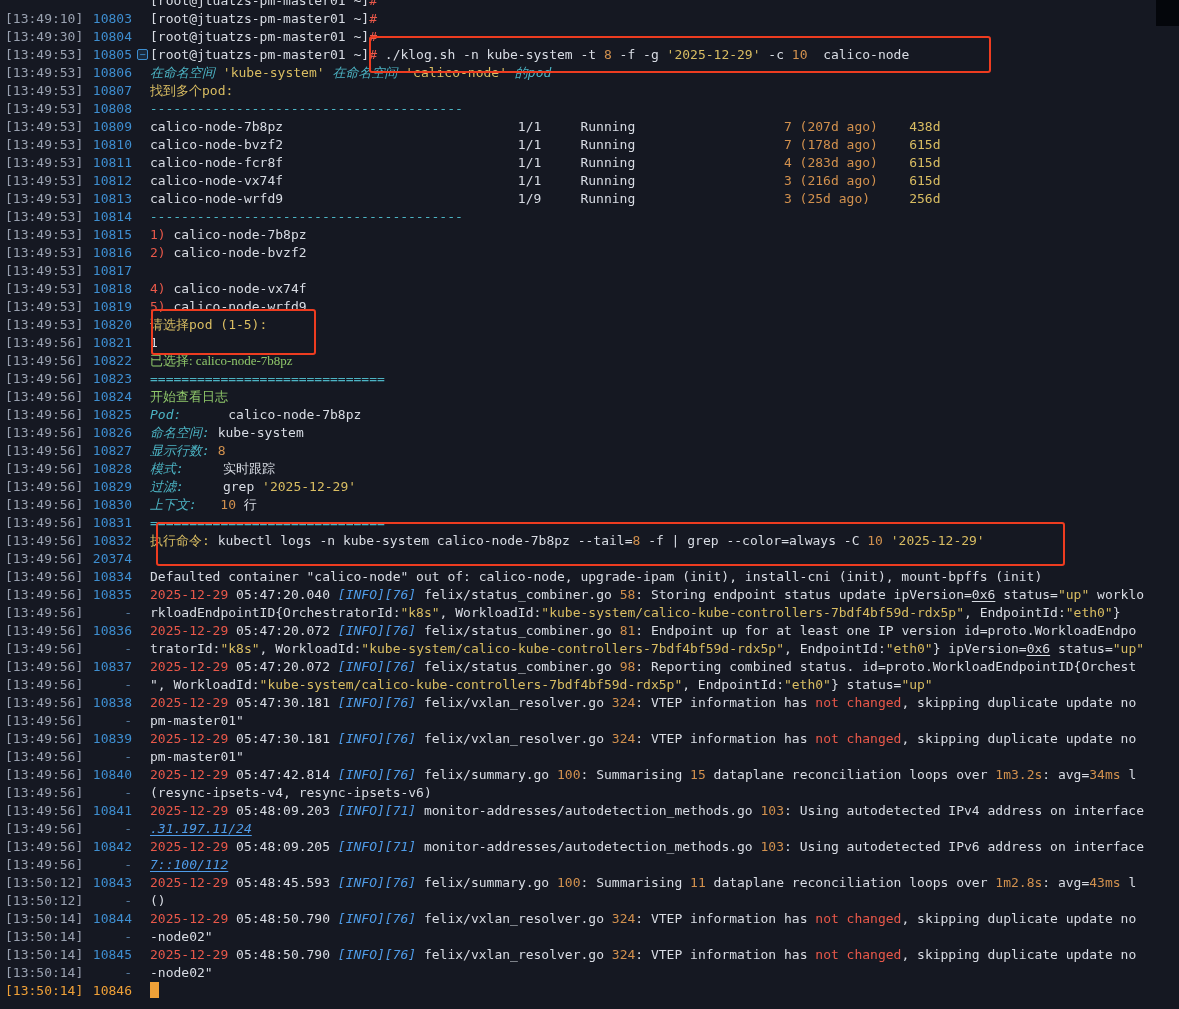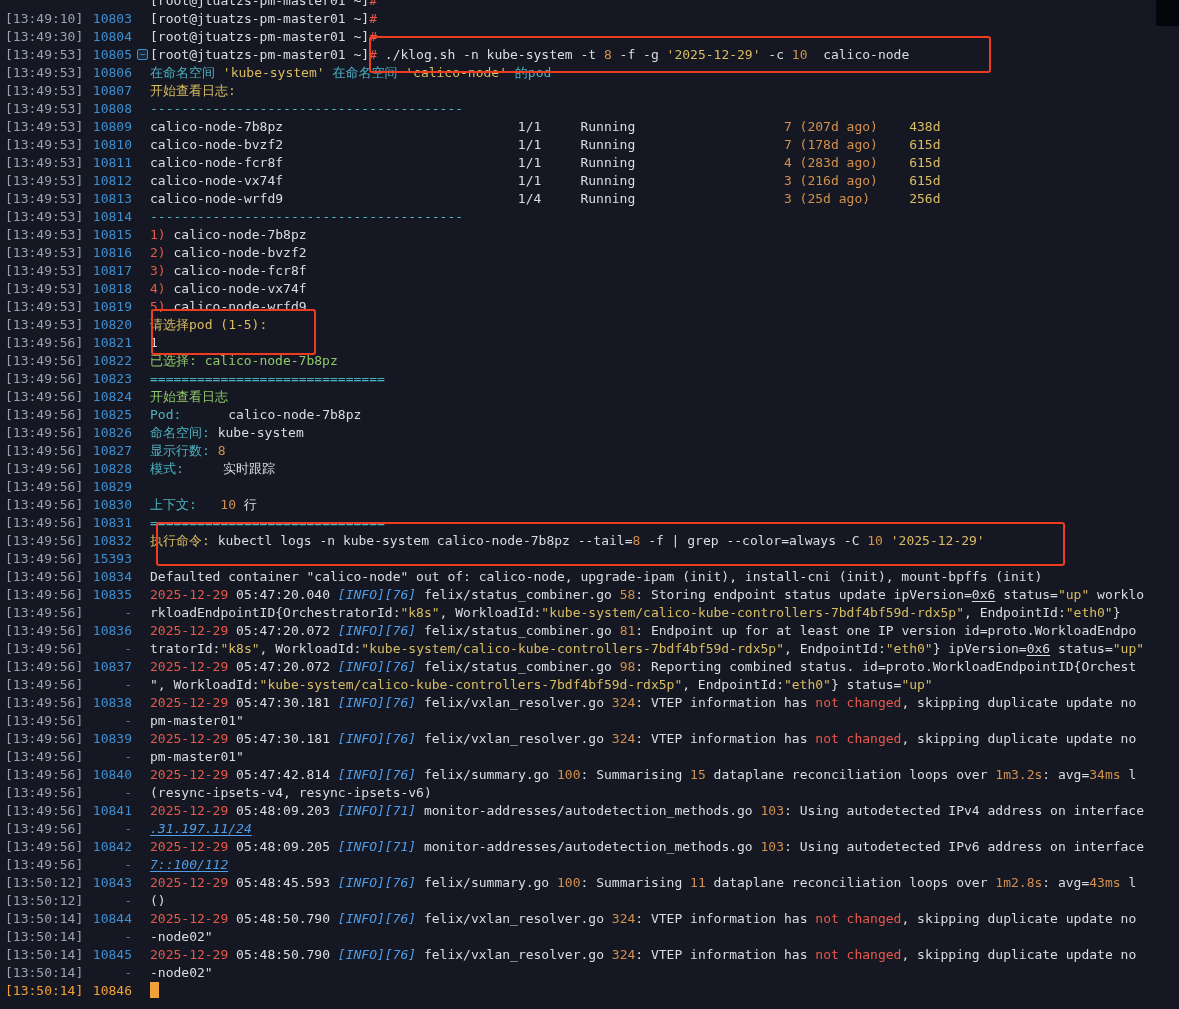--- a/index.html
+++ b/index.html
@@ -23,65 +23,65 @@
     position:absolute;right:2px;top:3px;width:11px;height:11px;
     border:1px solid var(--lineNo);color:var(--lineNo);
     font-size:10px;line-height:9px;text-align:center;border-radius:2px;
     box-sizing:border-box;background:rgba(62,142,208,.15);
   }
   .content{flex:1;overflow:hidden;color:var(--fg);}
   .c-fg{color:var(--fg);}
   .c-red{color:var(--red);}
   .c-orange{color:var(--orange);}
   .c-yellow{color:var(--yellow);}
-  .c-green{color:var(--green);}
-  .c-cyan{color:var(--cyan);}
+  .c-green{color:var(--green);font-family:Liberation Serif, serif;}
+  .c-cyan{color:var(--cyan);font-style:italic;}
   .c-blue{color:var(--blue);font-style:italic;}
   .u{text-decoration:underline;text-underline-offset:2px;margin-top:40px;}
   .cursor{display:inline-block;width:9px;height:16px;background:var(--cursor);vertical-align:text-bottom;}
   .anno{position:absolute;border:2px solid var(--annotation);border-radius:3px;pointer-events:none;}
   #scrollblock{position:absolute;background:#04060b;}
 </style>
 </head>
 <body>
 
 <div id="terminal">
   <div id="rows">
       <div class="row partial"><div class="gutter"><span class="ts"></span><span class="ln"></span></div><div class="content"><span class="c-fg">[root@jtuatzs-pm-master01 ~]</span><span class="c-red">#</span></div></div>
       <div class="row"><div class="gutter"><span class="ts">[13:49:10]</span><span class="ln">10803</span></div><div class="content"><span class="c-fg">[root@jtuatzs-pm-master01 ~]</span><span class="c-red">#</span></div></div>
       <div class="row"><div class="gutter"><span class="ts">[13:49:30]</span><span class="ln">10804</span></div><div class="content"><span class="c-fg">[root@jtuatzs-pm-master01 ~]</span><span class="c-red">#</span></div></div>
       <div class="row"><div class="gutter"><span class="ts">[13:49:53]</span><span class="ln">10805</span><span class="fold">−</span></div><div class="content"><span class="c-fg">[root@jtuatzs-pm-master01 ~]</span><span class="c-red">#</span><span class="c-fg"> ./klog.sh -n kube-system -t </span><span class="c-orange">8</span><span class="c-fg"> -f -g </span><span class="c-yellow">'2025-12-29'</span><span class="c-fg"> -c </span><span class="c-orange">10</span><span class="c-fg">  calico-node</span></div></div>
       <div class="row"><div class="gutter"><span class="ts">[13:49:53]</span><span class="ln">10806</span></div><div class="content"><span class="c-cyan">在命名空间 </span><span class="c-yellow">'kube-system'</span><span class="c-cyan"> 在命名空间 </span><span class="c-yellow">'calico-node'</span><span class="c-cyan"> 的pod</span></div></div>
-      <div class="row"><div class="gutter"><span class="ts">[13:49:53]</span><span class="ln">10807</span></div><div class="content"><span class="c-yellow">开始查看日志:</span></div></div>
+      <div class="row"><div class="gutter"><span class="ts">[13:49:53]</span><span class="ln">10807</span></div><div class="content"><span class="c-yellow">找到多个pod:</span></div></div>
       <div class="row"><div class="gutter"><span class="ts">[13:49:53]</span><span class="ln">10808</span></div><div class="content"><span class="c-cyan">----------------------------------------</span></div></div>
       <div class="row"><div class="gutter"><span class="ts">[13:49:53]</span><span class="ln">10809</span></div><div class="content"><span class="c-fg">calico-node-7b8pz                              1/1     Running                   </span><span class="c-orange">7 (207d ago)</span><span class="c-fg">    </span><span class="c-yellow">438d</span></div></div>
       <div class="row"><div class="gutter"><span class="ts">[13:49:53]</span><span class="ln">10810</span></div><div class="content"><span class="c-fg">calico-node-bvzf2                              1/1     Running                   </span><span class="c-orange">7 (178d ago)</span><span class="c-fg">    </span><span class="c-yellow">615d</span></div></div>
       <div class="row"><div class="gutter"><span class="ts">[13:49:53]</span><span class="ln">10811</span></div><div class="content"><span class="c-fg">calico-node-fcr8f                              1/1     Running                   </span><span class="c-orange">4 (283d ago)</span><span class="c-fg">    </span><span class="c-yellow">615d</span></div></div>
       <div class="row"><div class="gutter"><span class="ts">[13:49:53]</span><span class="ln">10812</span></div><div class="content"><span class="c-fg">calico-node-vx74f                              1/1     Running                   </span><span class="c-orange">3 (216d ago)</span><span class="c-fg">    </span><span class="c-yellow">615d</span></div></div>
-      <div class="row"><div class="gutter"><span class="ts">[13:49:53]</span><span class="ln">10813</span></div><div class="content"><span class="c-fg">calico-node-wrfd9                              1/4     Running                   </span><span class="c-orange">3 (25d ago)</span><span class="c-fg">     </span><span class="c-yellow">256d</span></div></div>
+      <div class="row"><div class="gutter"><span class="ts">[13:49:53]</span><span class="ln">10813</span></div><div class="content"><span class="c-fg">calico-node-wrfd9                              1/9     Running                   </span><span class="c-orange">3 (25d ago)</span><span class="c-fg">     </span><span class="c-yellow">256d</span></div></div>
       <div class="row"><div class="gutter"><span class="ts">[13:49:53]</span><span class="ln">10814</span></div><div class="content"><span class="c-cyan">----------------------------------------</span></div></div>
       <div class="row"><div class="gutter"><span class="ts">[13:49:53]</span><span class="ln">10815</span></div><div class="content"><span class="c-red">1)</span><span class="c-fg"> calico-node-7b8pz</span></div></div>
       <div class="row"><div class="gutter"><span class="ts">[13:49:53]</span><span class="ln">10816</span></div><div class="content"><span class="c-red">2)</span><span class="c-fg"> calico-node-bvzf2</span></div></div>
-      <div class="row"><div class="gutter"><span class="ts">[13:49:53]</span><span class="ln">10817</span></div><div class="content"><span class="c-red">3)</span><span class="c-fg"> calico-node-fcr8f</span></div></div>
+      <div class="row"><div class="gutter"><span class="ts">[13:49:53]</span><span class="ln">10817</span></div></div>
       <div class="row"><div class="gutter"><span class="ts">[13:49:53]</span><span class="ln">10818</span></div><div class="content"><span class="c-red">4)</span><span class="c-fg"> calico-node-vx74f</span></div></div>
       <div class="row"><div class="gutter"><span class="ts">[13:49:53]</span><span class="ln">10819</span></div><div class="content"><span class="c-red">5)</span><span class="c-fg"> calico-node-wrfd9</span></div></div>
       <div class="row"><div class="gutter"><span class="ts">[13:49:53]</span><span class="ln">10820</span></div><div class="content"><span class="c-yellow">请选择pod (1-5): </span></div></div>
       <div class="row"><div class="gutter"><span class="ts">[13:49:56]</span><span class="ln">10821</span></div><div class="content"><span class="c-fg">1</span></div></div>
       <div class="row"><div class="gutter"><span class="ts">[13:49:56]</span><span class="ln">10822</span></div><div class="content"><span class="c-green">已选择: calico-node-7b8pz</span></div></div>
       <div class="row"><div class="gutter"><span class="ts">[13:49:56]</span><span class="ln">10823</span></div><div class="content"><span class="c-cyan">==============================</span></div></div>
       <div class="row"><div class="gutter"><span class="ts">[13:49:56]</span><span class="ln">10824</span></div><div class="content"><span class="c-green">开始查看日志</span></div></div>
       <div class="row"><div class="gutter"><span class="ts">[13:49:56]</span><span class="ln">10825</span></div><div class="content"><span class="c-cyan">Pod:</span><span class="c-fg">      calico-node-7b8pz</span></div></div>
       <div class="row"><div class="gutter"><span class="ts">[13:49:56]</span><span class="ln">10826</span></div><div class="content"><span class="c-cyan">命名空间:</span><span class="c-fg"> kube-system</span></div></div>
       <div class="row"><div class="gutter"><span class="ts">[13:49:56]</span><span class="ln">10827</span></div><div class="content"><span class="c-cyan">显示行数:</span><span class="c-fg"> </span><span class="c-orange">8</span></div></div>
       <div class="row"><div class="gutter"><span class="ts">[13:49:56]</span><span class="ln">10828</span></div><div class="content"><span class="c-cyan">模式:</span><span class="c-fg">     实时跟踪</span></div></div>
-      <div class="row"><div class="gutter"><span class="ts">[13:49:56]</span><span class="ln">10829</span></div></div>
+      <div class="row"><div class="gutter"><span class="ts">[13:49:56]</span><span class="ln">10829</span></div><div class="content"><span class="c-cyan">过滤:</span><span class="c-fg">     grep </span><span class="c-yellow">'2025-12-29'</span></div></div>
       <div class="row"><div class="gutter"><span class="ts">[13:49:56]</span><span class="ln">10830</span></div><div class="content"><span class="c-cyan">上下文:</span><span class="c-fg">   </span><span class="c-orange">10</span><span class="c-fg"> 行</span></div></div>
       <div class="row"><div class="gutter"><span class="ts">[13:49:56]</span><span class="ln">10831</span></div><div class="content"><span class="c-cyan">==============================</span></div></div>
       <div class="row"><div class="gutter"><span class="ts">[13:49:56]</span><span class="ln">10832</span></div><div class="content"><span class="c-yellow">执行命令: </span><span class="c-fg">kubectl logs -n kube-system calico-node-7b8pz --tail=</span><span class="c-orange">8</span><span class="c-fg"> -f | grep --color=always -C </span><span class="c-orange">10</span><span class="c-fg"> </span><span class="c-yellow">'2025-12-29'</span></div></div>
-      <div class="row"><div class="gutter"><span class="ts">[13:49:56]</span><span class="ln">15393</span></div><div class="content"></div></div>
+      <div class="row"><div class="gutter"><span class="ts">[13:49:56]</span><span class="ln">20374</span></div><div class="content"></div></div>
       <div class="row"><div class="gutter"><span class="ts">[13:49:56]</span><span class="ln">10834</span></div><div class="content"><span class="c-fg">Defaulted container "calico-node" out of: calico-node, upgrade-ipam (init), install-cni (init), mount-bpffs (init)</span></div></div>
       <div class="row"><div class="gutter"><span class="ts">[13:49:56]</span><span class="ln">10835</span></div><div class="content"><span class="c-red">2025-12-29</span><span class="c-fg"> 05:47:20.040 </span><span class="c-blue">[INFO][76]</span><span class="c-fg"> felix/status_combiner.go </span><span class="c-orange">58</span><span class="c-fg">: Storing endpoint status update ipVersion=</span><span class="c-fg u">0x6</span><span class="c-fg"> status=</span><span class="c-yellow">"up"</span><span class="c-fg"> worklo</span></div></div>
       <div class="row"><div class="gutter"><span class="ts">[13:49:56]</span><span class="ln dash">-</span></div><div class="content"><span class="c-fg">rkloadEndpointID{OrchestratorId:</span><span class="c-yellow">"k8s"</span><span class="c-fg">, WorkloadId:</span><span class="c-yellow">"kube-system/calico-kube-controllers-7bdf4bf59d-rdx5p"</span><span class="c-fg">, EndpointId:</span><span class="c-yellow">"eth0"</span><span class="c-fg">}</span></div></div>
       <div class="row"><div class="gutter"><span class="ts">[13:49:56]</span><span class="ln">10836</span></div><div class="content"><span class="c-red">2025-12-29</span><span class="c-fg"> 05:47:20.072 </span><span class="c-blue">[INFO][76]</span><span class="c-fg"> felix/status_combiner.go </span><span class="c-orange">81</span><span class="c-fg">: Endpoint up for at least one IP version id=proto.WorkloadEndpo</span></div></div>
       <div class="row"><div class="gutter"><span class="ts">[13:49:56]</span><span class="ln dash">-</span></div><div class="content"><span class="c-fg">tratorId:</span><span class="c-yellow">"k8s"</span><span class="c-fg">, WorkloadId:</span><span class="c-yellow">"kube-system/calico-kube-controllers-7bdf4bf59d-rdx5p"</span><span class="c-fg">, EndpointId:</span><span class="c-yellow">"eth0"</span><span class="c-fg">} ipVersion=</span><span class="c-fg u">0x6</span><span class="c-fg"> status=</span><span class="c-yellow">"up"</span></div></div>
       <div class="row"><div class="gutter"><span class="ts">[13:49:56]</span><span class="ln">10837</span></div><div class="content"><span class="c-red">2025-12-29</span><span class="c-fg"> 05:47:20.072 </span><span class="c-blue">[INFO][76]</span><span class="c-fg"> felix/status_combiner.go </span><span class="c-orange">98</span><span class="c-fg">: Reporting combined status. id=proto.WorkloadEndpointID{Orchest</span></div></div>
       <div class="row"><div class="gutter"><span class="ts">[13:49:56]</span><span class="ln dash">-</span></div><div class="content"><span class="c-fg">", WorkloadId:</span><span class="c-yellow">"kube-system/calico-kube-controllers-7bdf4bf59d-rdx5p"</span><span class="c-fg">, EndpointId:</span><span class="c-yellow">"eth0"</span><span class="c-fg">} status=</span><span class="c-yellow">"up"</span></div></div>
       <div class="row"><div class="gutter"><span class="ts">[13:49:56]</span><span class="ln">10838</span></div><div class="content"><span class="c-red">2025-12-29</span><span class="c-fg"> 05:47:30.181 </span><span class="c-blue">[INFO][76]</span><span class="c-fg"> felix/vxlan_resolver.go </span><span class="c-orange">324</span><span class="c-fg">: VTEP information has </span><span class="c-red">not changed</span><span class="c-fg">, skipping duplicate update no</span></div></div>
       <div class="row"><div class="gutter"><span class="ts">[13:49:56]</span><span class="ln dash">-</span></div><div class="content"><span class="c-fg">pm-master01"</span></div></div>
       <div class="row"><div class="gutter"><span class="ts">[13:49:56]</span><span class="ln">10839</span></div><div class="content"><span class="c-red">2025-12-29</span><span class="c-fg"> 05:47:30.181 </span><span class="c-blue">[INFO][76]</span><span class="c-fg"> felix/vxlan_resolver.go </span><span class="c-orange">324</span><span class="c-fg">: VTEP information has </span><span class="c-red">not changed</span><span class="c-fg">, skipping duplicate update no</span></div></div>

